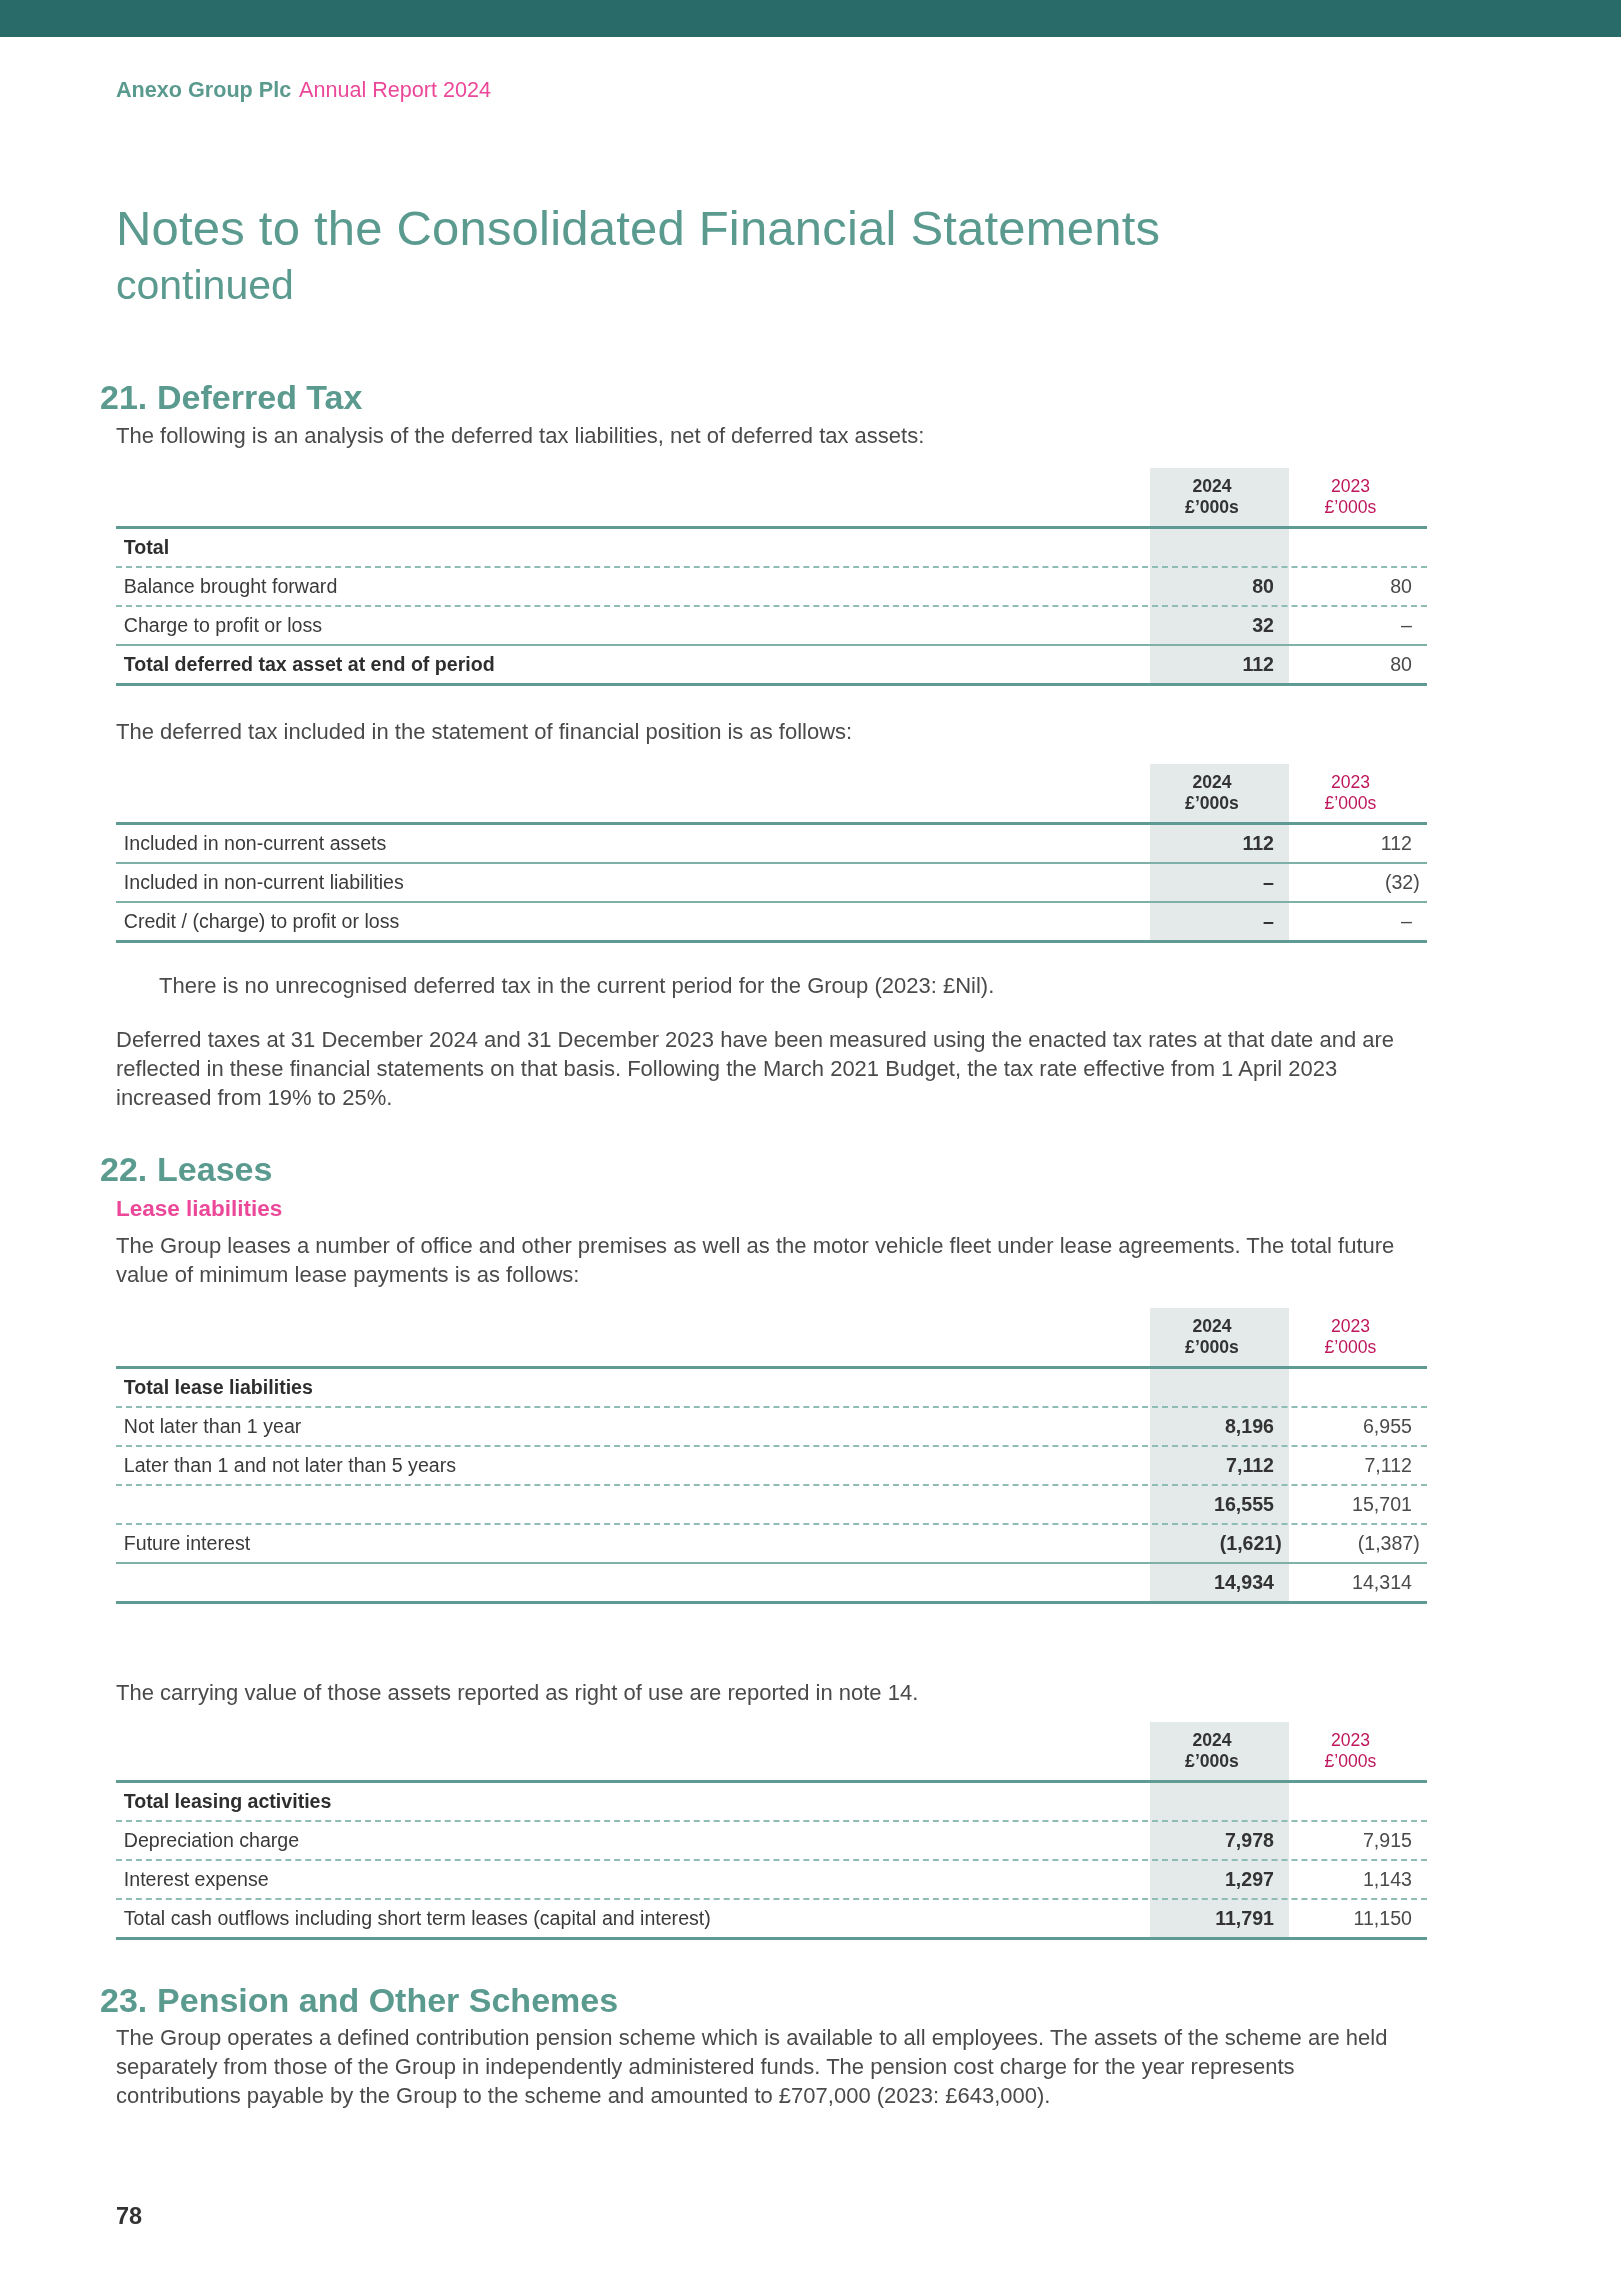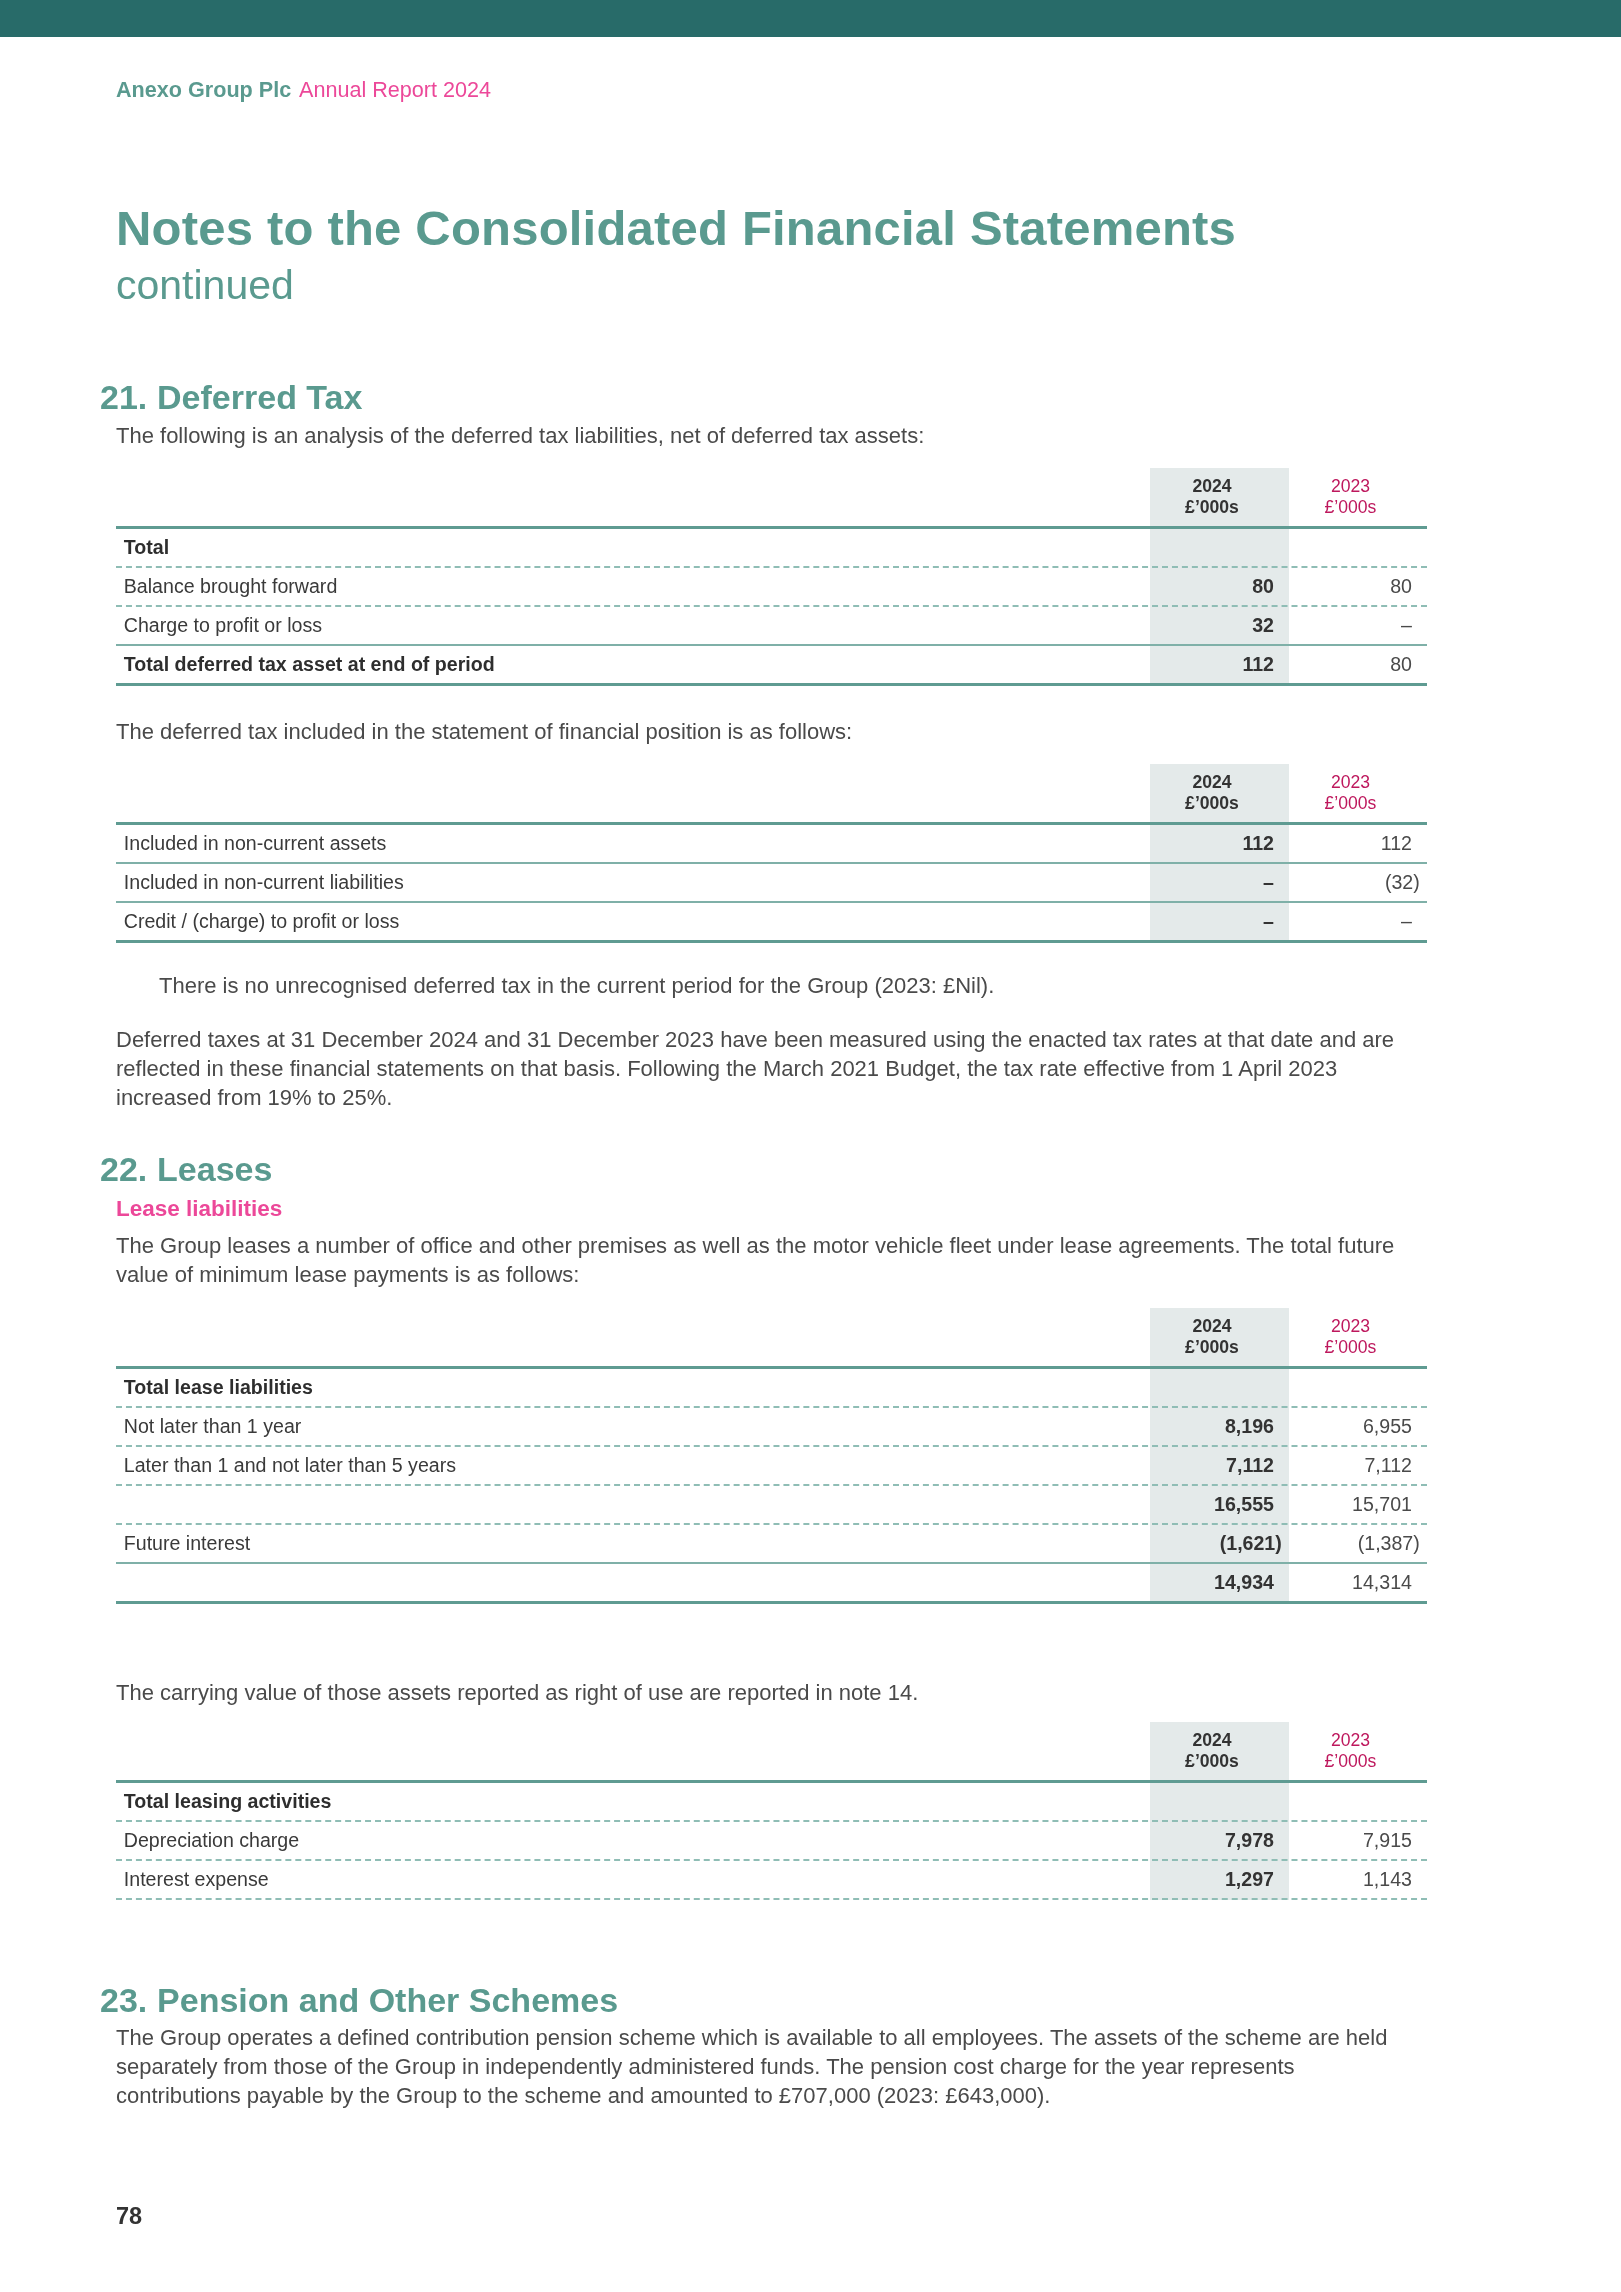--- a/index.html
+++ b/index.html
@@ -38,21 +38,21 @@
       color: #ec4899;
       margin-left: 7.8px;
       margin-top: 32px;
     }
     .page-title {
       position: absolute;
       left: 116px;
       top: 200px;
       font-size: 49px;
       line-height: 57px;
-      font-weight: bold;
+      font-weight: normal;
       color: #5a9a8f;
       white-space: nowrap;
       letter-spacing: 0.2px;
     }
     .page-subtitle {
       position: absolute;
       left: 116px;
       top: 261px;
       font-size: 41px;
       line-height: 49px;
@@ -343,20 +343,25 @@
   <div class="row dashed">
     <span class="label">Depreciation charge</span>
     <span class="v2024">7,978</span>
     <span class="v2023">7,915</span>
   </div>
   <div class="row dashed">
     <span class="label">Interest expense</span>
     <span class="v2024">1,297</span>
     <span class="v2023">1,143</span>
   </div>
+  <div class="row thick">
+    <span class="label">Total cash outflows including short term leases (capital and interest)</span>
+    <span class="v2024">11,791</span>
+    <span class="v2023">11,150</span>
+  </div>
 </div>
 
 <div class="section-heading" style="top:1984px;">
   <span class="num">23.</span><span>Pension and Other Schemes</span>
 </div>
 <p class="para" style="top:2023px; width:1304px;">The Group operates a defined contribution pension scheme which is available to all employees. The assets of the scheme are held separately from those of the Group in independently administered funds. The pension cost charge for the year represents contributions payable by the Group to the scheme and amounted to £707,000 (2023: £643,000).</p>
 
 <div class="page-number">78</div>
 
 

